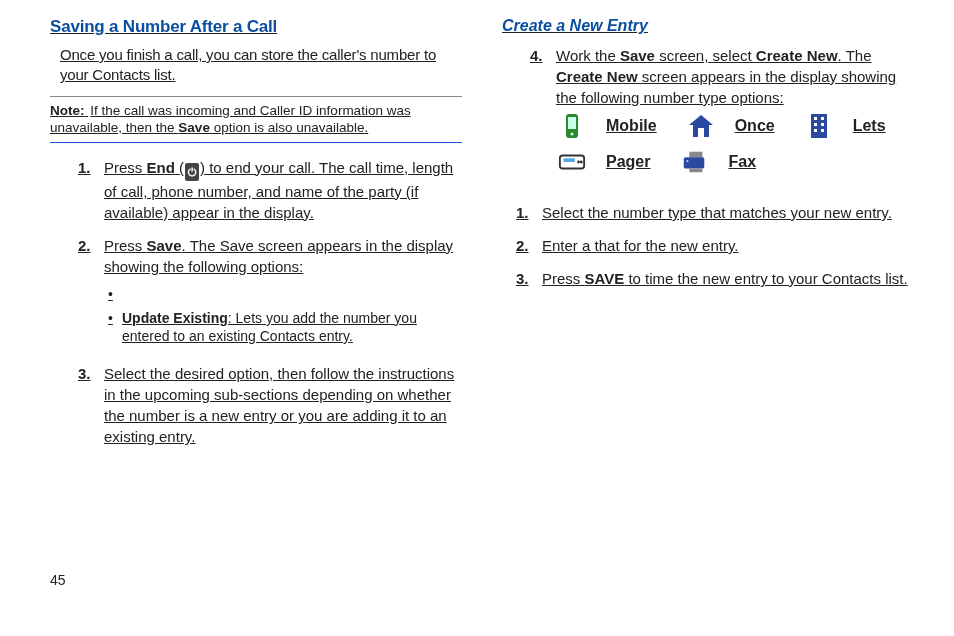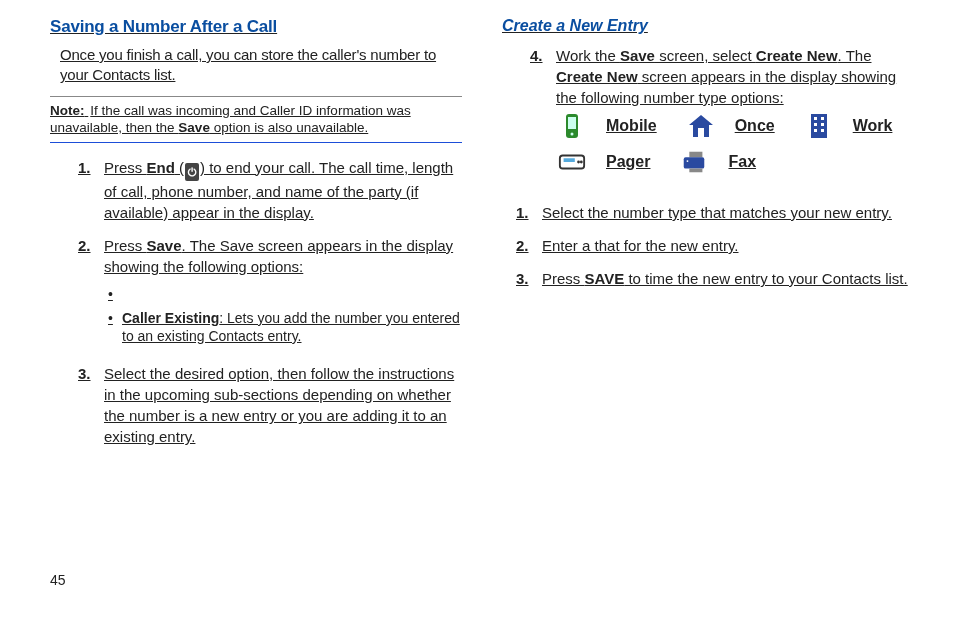--- a/index.html
+++ b/index.html
@@ -157,21 +157,21 @@
       <li>
         <span class="num">2.</span>
         <span class="body">
           <span>Press </span><b>Save</b><span>. The Save screen appears in the display showing the following options:</span>
           <ul class="bullets">
             <li>
                 <span class="dot">•</span>
               </li>
             <li>
                 <span class="dot">•</span>
-                <span><b>Caller Existing</b><span>: Lets you add the number you entered to an existing Contacts entry.</span></span>
+                <span><b>Update Existing</b><span>: Lets you add the number you entered to an existing Contacts entry.</span></span>
               </li>
           </ul>
         </span>
       </li>
       <li>
         <span class="num">3.</span>
         <span class="body">Select the desired option, then follow the instructions in the upcoming sub-sections depending on whether the number is a new entry or you are adding it to an existing entry.</span>
       </li>
     </ol>
   </div>
@@ -210,21 +210,21 @@
                 <svg width="24" height="28" viewBox="0 0 24 28">
                     <rect x="4" y="2" width="16" height="24" fill="#2a4aa0"></rect>
                     <rect x="7" y="5" width="3" height="3" fill="#fff"></rect>
                     <rect x="14" y="5" width="3" height="3" fill="#fff"></rect>
                     <rect x="7" y="11" width="3" height="3" fill="#fff"></rect>
                     <rect x="14" y="11" width="3" height="3" fill="#fff"></rect>
                     <rect x="7" y="17" width="3" height="3" fill="#fff"></rect>
                     <rect x="14" y="17" width="3" height="3" fill="#fff"></rect>
                   </svg>
               </span>
-              <span class="type-label">Work</span>
+              <span class="type-label">Lets</span>
             </div>
             <div class="type">
               <span class="type-icon">
                 <svg width="30" height="22" viewBox="0 0 30 22">
                     <rect x="2" y="4" width="26" height="14" rx="3" fill="none" stroke="#333" stroke-width="2"></rect>
                     <rect x="6" y="7" width="12" height="4" fill="#5ad"></rect>
                     <circle cx="22" cy="11" r="1.5" fill="#333"></circle>
                     <circle cx="25" cy="11" r="1.5" fill="#333"></circle>
                   </svg>
               </span>

